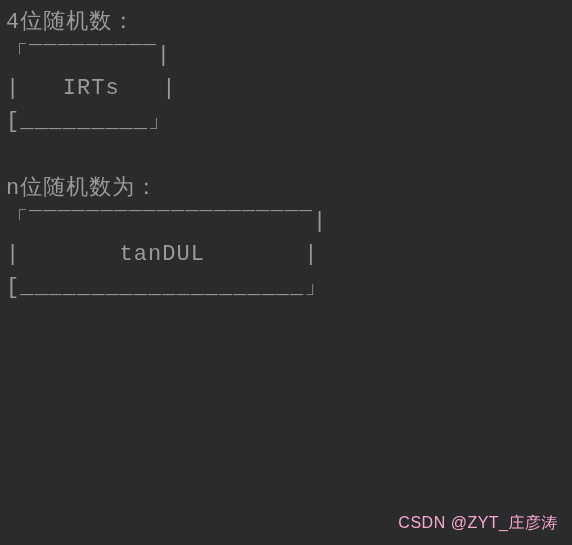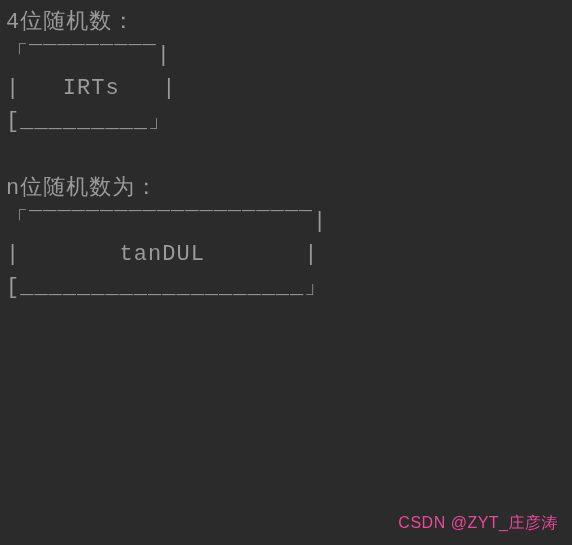--- a/index.html
+++ b/index.html
@@ -24,21 +24,21 @@
     white-space: pre;
     letter-spacing: 1px;
   }
   .spacer {
     height: 34px;
   }
   .watermark {
     position: absolute;
     right: 14px;
     bottom: 10px;
-    color: #ec4899;
+    color: #f9a8d4;
     font-family: "Helvetica Neue", Arial, sans-serif;
     font-size: 16px;
     letter-spacing: 0.5px;
   }
 </style>
 </head>
 <body>
 
 <div class="line">4位随机数：</div>
 <div class="line">「‾‾‾‾‾‾‾‾‾|</div>

